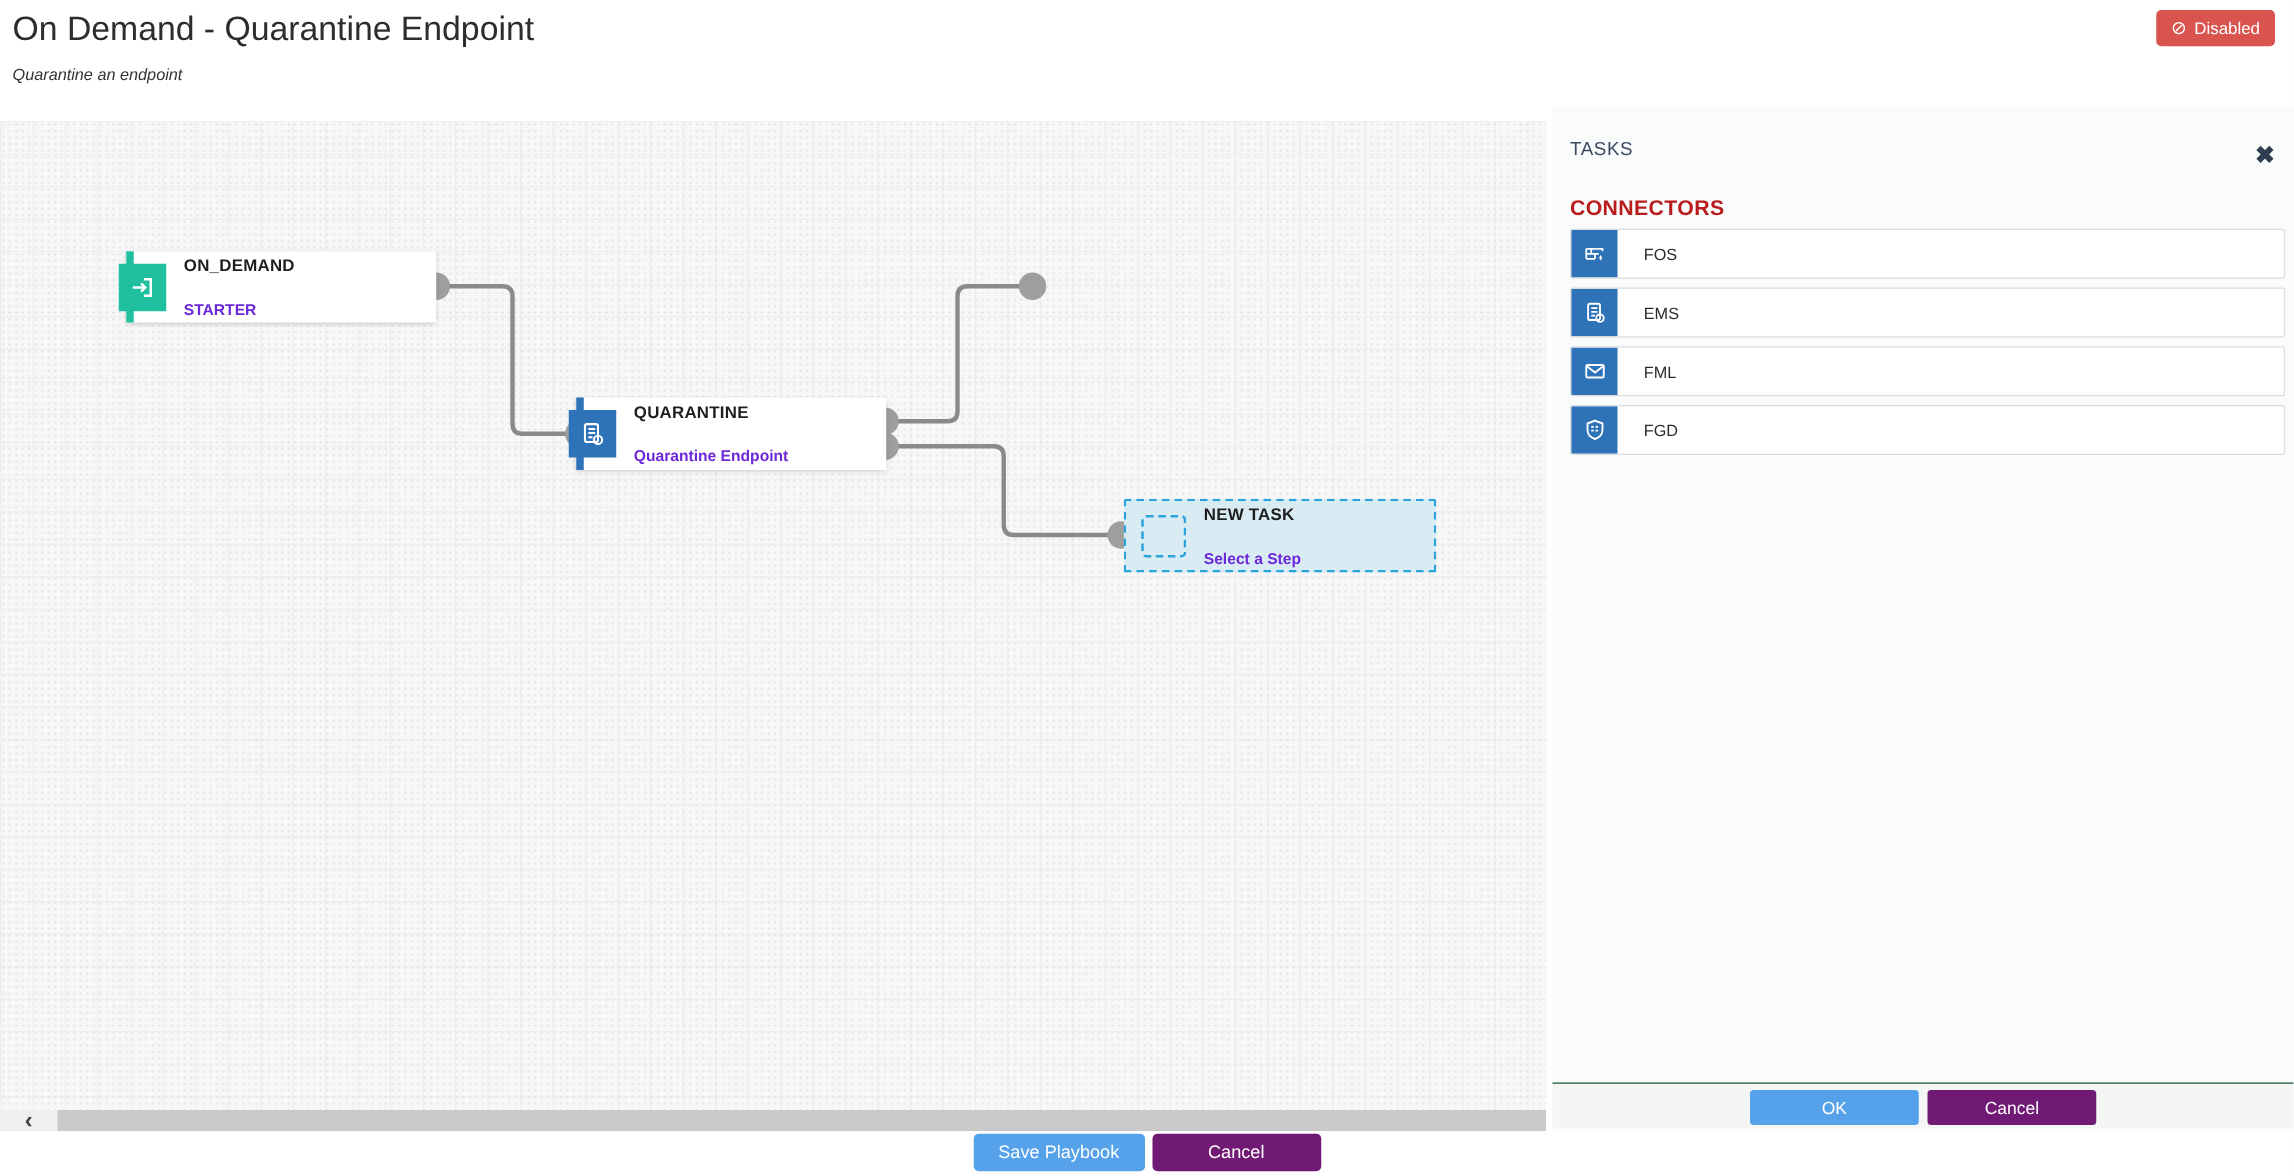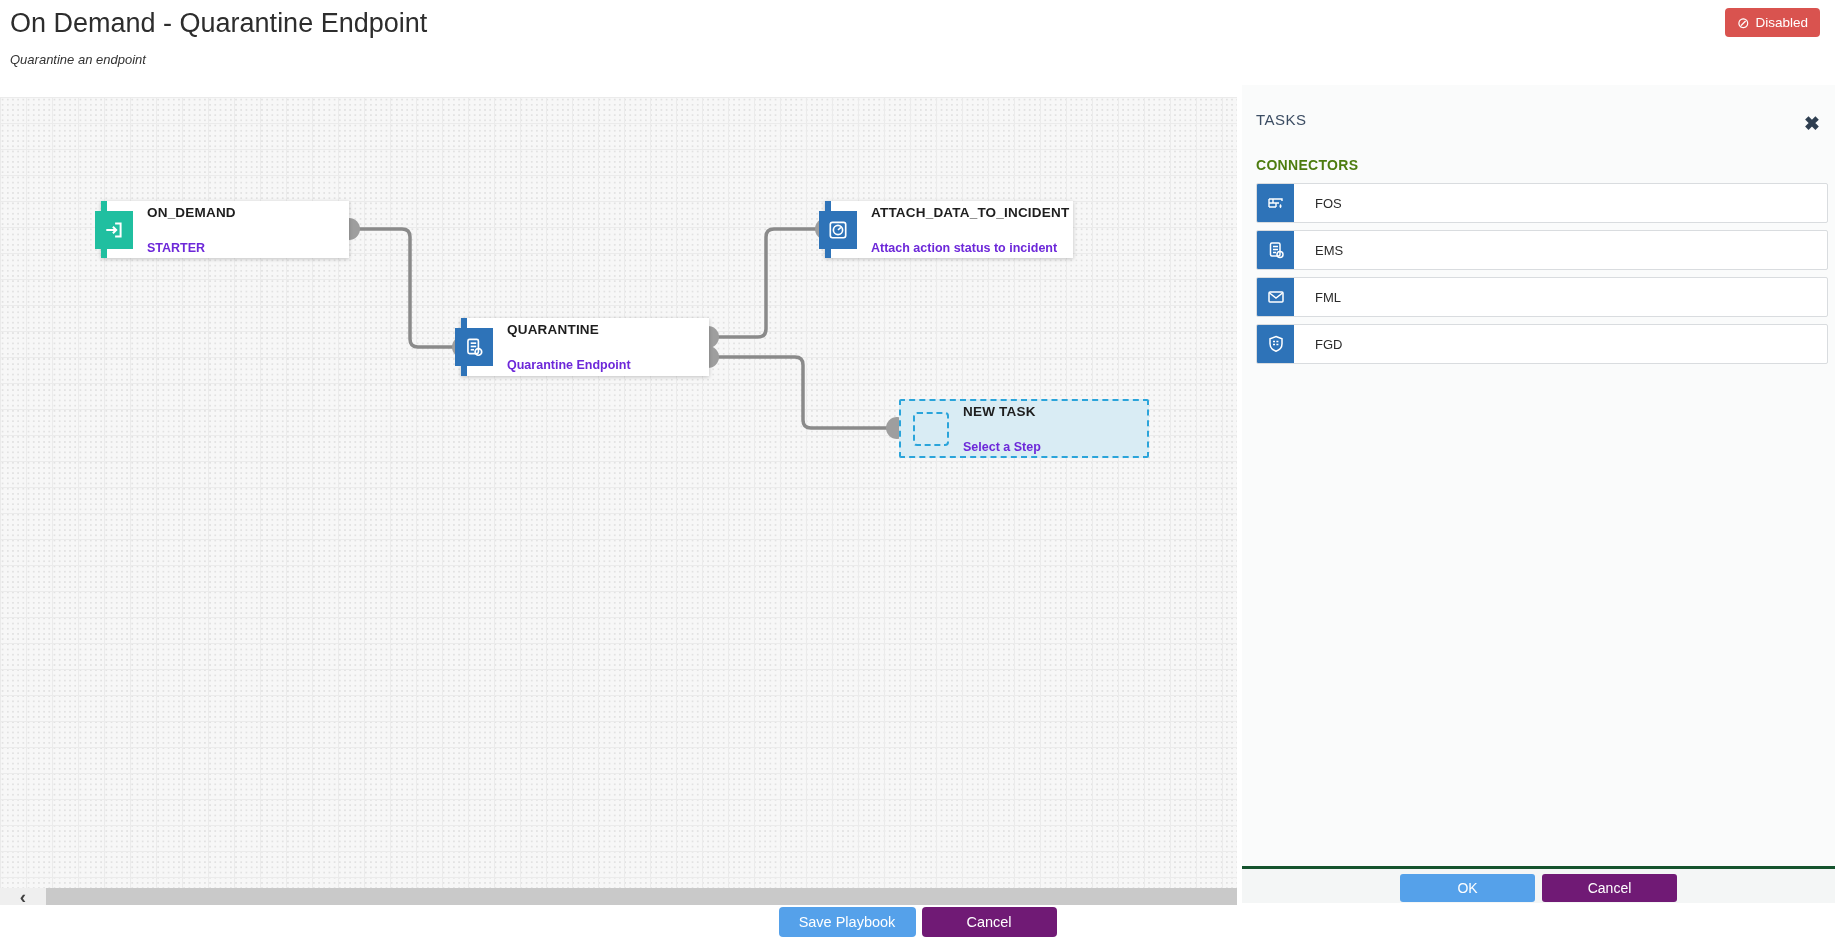--- a/index.html
+++ b/index.html
@@ -50,31 +50,31 @@
     justify-content:center; font-size:19px; font-weight:700; color:#424242; line-height:0; }
   .scroll-thumb { flex:1; background:#c9c9c9; }
 
   
   .panel { position:absolute; left:1242px; top:85px; width:593px; height:818px;
     background:#fafbfb; }
   .panel-title { position:absolute; left:14px; top:26px; font-size:15px; font-weight:500;
     color:#3c4d63; letter-spacing:.5px; }
   .panel-close { position:absolute; right:15px; top:27px; font-size:19px; font-weight:700;
     color:#2e3e50; cursor:pointer; }
-  .section-label { position:absolute; left:14px; top:72px; font-size:14px; font-weight:700;
-    color:#4d7c0f; letter-spacing:.3px; }
+  .section-label { position:absolute; left:14px; top:72px; font-size:17px; font-weight:700;
+    color:#b91c1c; letter-spacing:.3px; }
   .connector-list { position:absolute; left:14px; top:98px; width:572px; }
   .ccard { height:40px; margin-bottom:7px; background:#fff; border:1px solid #d9dcdf;
     border-radius:2px; display:flex; align-items:center; overflow:hidden; }
   .cicon { width:37px; height:100%; background:#2e73b8; display:flex; align-items:center;
     justify-content:center; flex:none; }
   .clabel { margin-left:21px; font-size:13px; color:#2b2b2b; }
 
   .panel-footer { position:absolute; left:0; right:0; bottom:0; height:37px;
-    background:#f4f6f6; border-top:3px solid #14532d; display:flex; justify-content:center;
+    background:#f4f6f6; border-top:1px solid #14532d; display:flex; justify-content:center;
     gap:7px; padding-top:5px; }
   .btn { border:none; border-radius:3px; color:#fff; font-size:14px;
     font-family:"Liberation Sans", sans-serif; cursor:pointer; }
   .btn.blue { background:#55a1ea; }
   .btn.orange { background:#701a75; }
   .panel-footer .btn { width:135px; height:28px; }
 
   
   .bottom-bar { position:absolute; left:0; right:0; bottom:0; height:38px; background:#fff;
     display:flex; justify-content:center; gap:6px; padding-top:4px; }
@@ -137,34 +137,20 @@
             <path d="M7 12.5 H10"></path>
           <circle cx="14" cy="14.5" r="3"></circle>
         </svg>
       </span>
       <div class="ntext">
         <div class="ntitle">QUARANTINE</div>
         <div class="nsub">Quarantine Endpoint</div>
       </div>
     </div>
 
-    <div class="node" style="left:825px; top:104px;">
-      <span class="strip blue"></span>
-      <span class="nicon blue">
-        <svg width="22" height="22" viewBox="0 0 20 20" fill="none" stroke="#fff" stroke-width="1.5">
-          <rect x="3" y="3" width="14" height="14" rx="2"></rect>
-          <circle cx="10" cy="10" r="4.2"></circle>
-            <path d="M10 10 L12.6 7.6"></path>
-        </svg>
-      </span>
-      <div class="ntext">
-        <div class="ntitle">ATTACH_DATA_TO_INCIDENT</div>
-        <div class="nsub">Attach action status to incident</div>
-      </div>
-    </div>
 
     <div class="node newtask" style="left:899px; top:302px;">
       <span class="ph"></span>
       <div class="ntext">
         <div class="ntitle">NEW TASK</div>
         <div class="nsub">Select a Step</div>
       </div>
     </div>
 
     <div class="hscroll">

